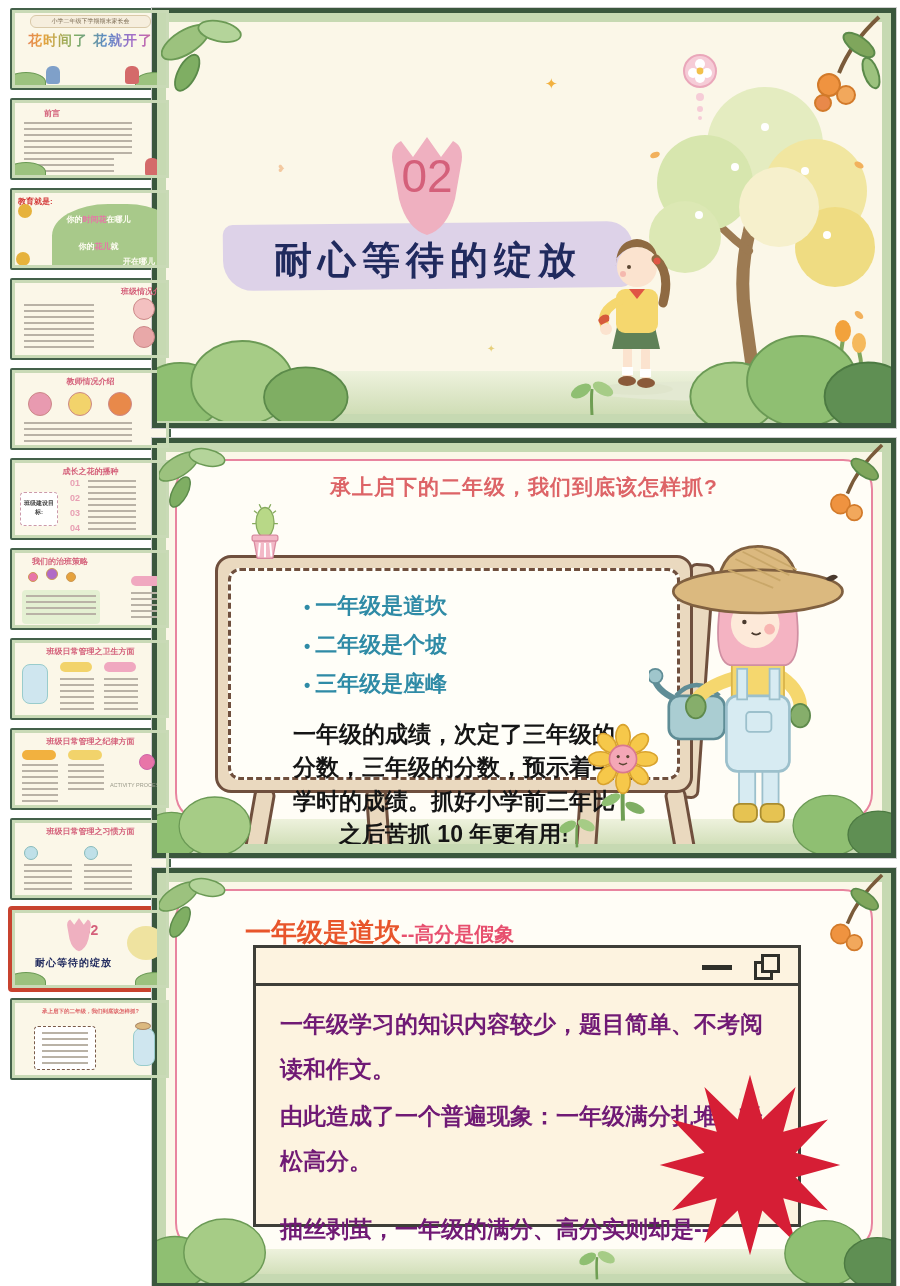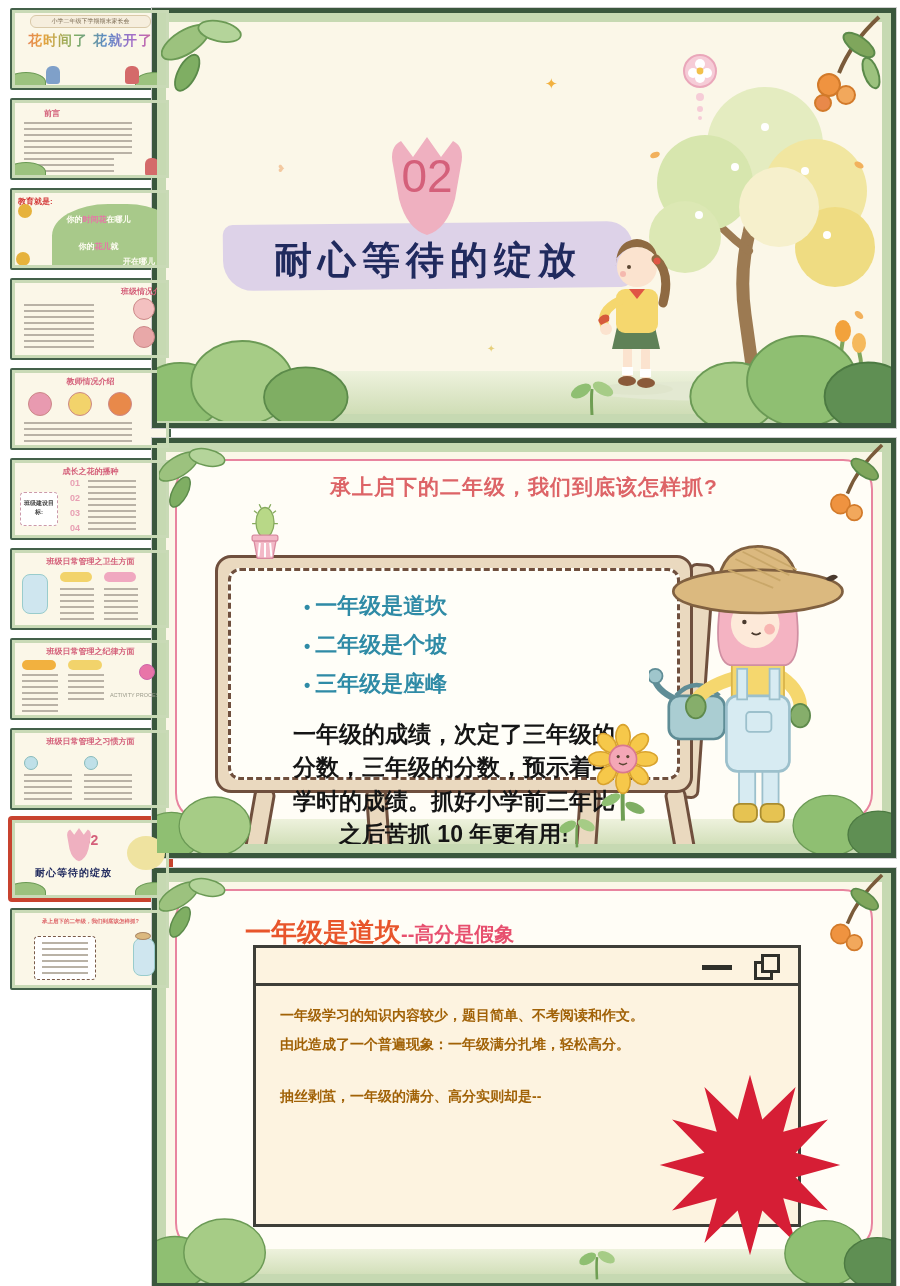--- a/index.html
+++ b/index.html
@@ -77,21 +77,21 @@
   .c-title { left:88px; top:42px; z-index:3; white-space:nowrap; }
   .c-title .main-t { font-size:26px; font-weight:bold; color:#e8552b; }
   .c-title .sub-t { font-size:20px; font-weight:bold; color:#e74f6e; }
   .window { left:96px; top:72px; width:548px; height:282px; background:#fdf3e0; border:3px solid #3e3e38; z-index:2; }
   .win-bar { position:relative; height:38px; border-bottom:3px solid #3e3e38; }
   .win-min { position:absolute; right:66px; top:17px; width:30px; height:5px; background:#2f2f2a; }
   .win-restore { position:absolute; right:18px; top:6px; width:26px; height:26px; }
   .win-restore .sq1 { position:absolute; right:0; top:0; width:19px; height:19px; border:3px solid #2f2f2a; background:#fdf3e0; }
   .win-restore .sq2 { position:absolute; left:0; bottom:0; width:19px; height:19px; border:3px solid #2f2f2a; background:#fdf3e0; }
   .win-body { padding:16px 24px 0; }
-  .win-body p { font-size:14px; font-weight:bold; color:#a16207; line-height:1.95; margin-bottom:2px; }
+  .win-body p { font-size:23px; font-weight:bold; color:#701a75; line-height:1.95; margin-bottom:2px; }
   .win-body p.last { margin-top:24px; }
   .c-star { right:46px; bottom:18px; z-index:3; }
 </style>
 </head>
 <body>
 
 <div class="app">
 
   <div class="sidebar">
 
@@ -145,20 +145,30 @@
     <div class="thumb">
       <div class="t-title-c">成长之花的播种</div>
       <div class="t8-label">班级建设目标:</div>
       <div class="t8-num" style="top:18px;">01</div>
       <div class="t8-num" style="top:33px;">02</div>
       <div class="t8-num" style="top:48px;">03</div>
       <div class="t8-num" style="top:63px;">04</div>
       <div class="bars" style="left:76px;top:20px;width:48px;height:54px;"></div>
     </div>
 
+    <div class="thumb">
+      <div class="t-title-c" style="text-align:left;left:20px;">我们的治班策略</div>
+      <div class="avatar" style="left:16px;top:22px;width:10px;height:10px;background:#e875a8;border-color:#c95;"></div>
+      <div class="avatar" style="left:34px;top:18px;width:12px;height:12px;background:#b06ac7;border-color:#c95;"></div>
+      <div class="avatar" style="left:54px;top:22px;width:10px;height:10px;background:#e6a23c;border-color:#c95;"></div>
+      <div style="position:absolute;left:10px;top:40px;width:78px;height:34px;background:#e4f0d2;border-radius:4px;z-index:1;"></div>
+      <div class="bars" style="left:14px;top:45px;width:70px;height:24px;"></div>
+      <div class="pill" style="right:8px;top:26px;width:30px;height:10px;background:#f0a8c0;color:#fff;line-height:10px;"></div>
+      <div class="bars" style="right:8px;top:42px;width:30px;height:28px;"></div>
+    </div>
 
     <div class="thumb">
       <div class="t-title-c">班级日常管理之卫生方面</div>
       <div class="avatar" style="left:10px;top:24px;width:26px;height:40px;border-radius:8px;background:#cfe6ef;border-color:#9cc;"></div>
       <div class="pill" style="left:48px;top:22px;width:32px;height:10px;background:#f2d36b;line-height:10px;"></div>
       <div class="pill" style="left:92px;top:22px;width:32px;height:10px;background:#f0a8c0;line-height:10px;"></div>
       <div class="bars" style="left:48px;top:38px;width:34px;height:34px;"></div>
       <div class="bars" style="left:92px;top:38px;width:34px;height:34px;"></div>
     </div>
 

